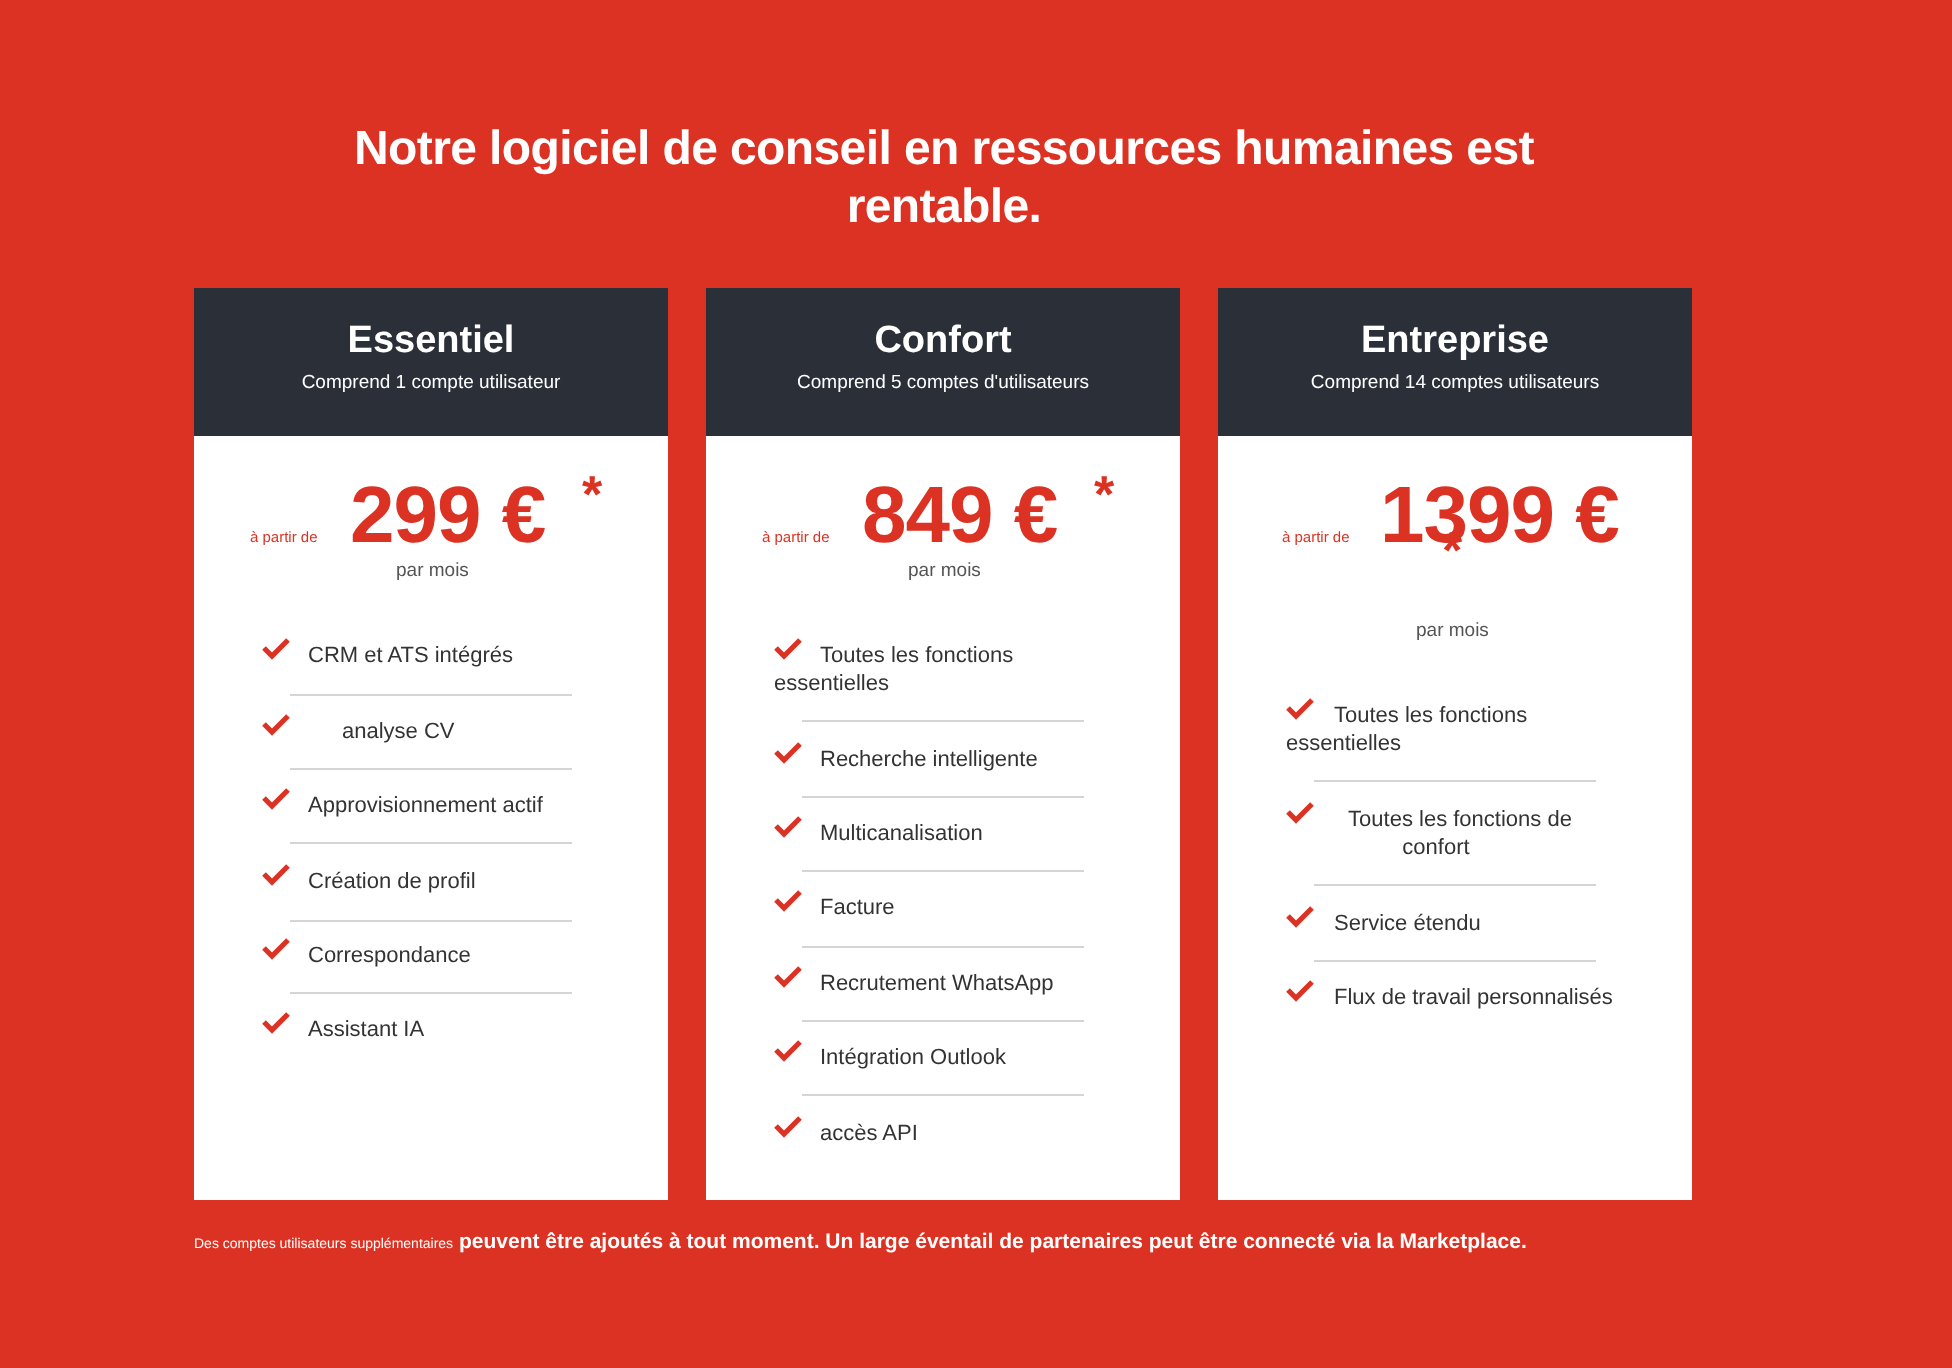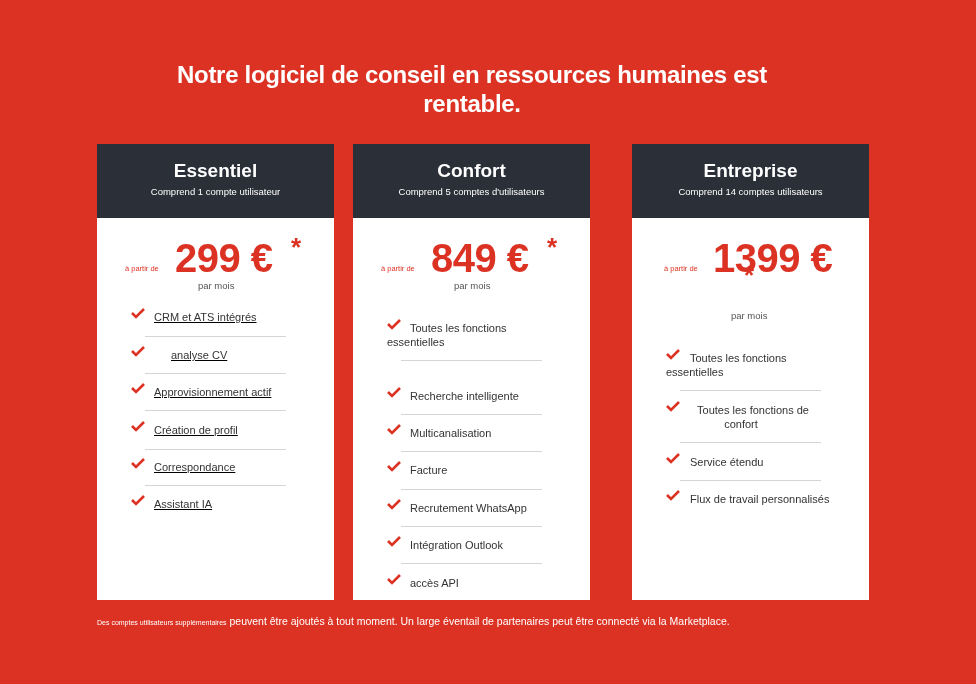--- a/index.html
+++ b/index.html
@@ -14,39 +14,39 @@
   .amount { position:absolute; font-size:40px; font-weight:bold; color:#dc3223; top:18px; line-height:44px; letter-spacing:-0.5px; }
   .star { position:absolute; font-size:26px; font-weight:bold; color:#dc3223; }
   .per { position:absolute; font-size:9.5px; color:#555; }
   ul { list-style:none; margin:0; padding:0; position:absolute; left:0; width:237px; }
   li { position:relative; font-size:11px; color:#333; line-height:14px; }
   li .check { position:absolute; left:34px; top:-4px; width:14px; height:14px; }
   li .txt { display:block; }
   li .sep { position:absolute; left:48px; width:141px; height:1px; background:#d5d5d5; }
   .footer { position:absolute; left:97px; top:611px; color:#fff; white-space:nowrap; }
   .footer .small { font-size:7px; }
-  .footer .big { font-size:10.5px; }
+  .footer .big { font-size:10.5px;font-weight:bold; }
 </style>
 </head>
 <body>
 
 <div class="title">Notre logiciel de conseil en ressources humaines est rentable.</div>
 
 <div class="card" style="left:97px;">
   <div class="card-head">
     <div class="card-name">Essentiel</div>
     <div class="card-sub">Comprend 1 compte utilisateur</div>
   </div>
   <div class="price-row">
     <span class="from" style="left:28px;">à partir de</span>
     <span class="amount" style="left:78px;">299 €</span>
     <span class="star" style="left:194px; top:14px;">*</span>
     <span class="per" style="left:101px; top:62px;">par mois</span>
   </div>
-  <ul style="top:166px;text-decoration:underline;">
+  <ul style="top:177px;">
     <li style="height:38px;">
         <svg class="check" viewBox="0 0 14 14">
           <path d="M1 7 L5 11 L13 3" stroke="#dc3223" stroke-width="2.6" fill="none"></path>
         </svg>
         <span class="txt" style="padding-left:57px;">CRM et ATS intégrés</span>
         <span class="sep" style="top:26px;"></span>
       </li>
     <li style="height:37px;">
         <svg class="check" viewBox="0 0 14 14">
           <path d="M1 7 L5 11 L13 3" stroke="#dc3223" stroke-width="2.6" fill="none"></path>
@@ -100,21 +100,21 @@
         <svg class="check" viewBox="0 0 14 14">
           <path d="M1 7 L5 11 L13 3" stroke="#dc3223" stroke-width="2.6" fill="none"></path>
         </svg>
         <span class="txt" style="padding-left:34px; text-indent:23px; width:150px;">Toutes les fonctions essentielles</span>
         <span class="sep" style="top:39px;"></span>
       </li>
     <li style="height:37px;">
         <svg class="check" viewBox="0 0 14 14">
           <path d="M1 7 L5 11 L13 3" stroke="#dc3223" stroke-width="2.6" fill="none"></path>
         </svg>
-        <span class="txt" style="padding-left:57px;margin-top:16px;">Recherche intelligente</span>
+        <span class="txt" style="padding-left:57px;">Recherche intelligente</span>
         <span class="sep" style="top:25px;"></span>
       </li>
     <li style="height:37px;">
         <svg class="check" viewBox="0 0 14 14">
           <path d="M1 7 L5 11 L13 3" stroke="#dc3223" stroke-width="2.6" fill="none"></path>
         </svg>
         <span class="txt" style="padding-left:57px;">Multicanalisation</span>
         <span class="sep" style="top:25px;"></span>
       </li>
     <li style="height:38px;">
@@ -140,21 +140,21 @@
       </li>
     <li style="height:30px;">
         <svg class="check" viewBox="0 0 14 14">
           <path d="M1 7 L5 11 L13 3" stroke="#dc3223" stroke-width="2.6" fill="none"></path>
         </svg>
         <span class="txt" style="padding-left:57px;">accès API</span>
       </li>
   </ul>
 </div>
 
-<div class="card" style="left:609px;margin-left:23px;">
+<div class="card" style="left:609px;">
   <div class="card-head">
     <div class="card-name">Entreprise</div>
     <div class="card-sub">Comprend 14 comptes utilisateurs</div>
   </div>
   <div class="price-row" style="height:110px;">
     <span class="from" style="left:32px;">à partir de</span>
     <span class="amount" style="left:81px;">1399 €</span>
     <span class="star" style="left:112px; top:42px;">*</span>
     <span class="per" style="left:99px; top:92px;">par mois</span>
   </div>

